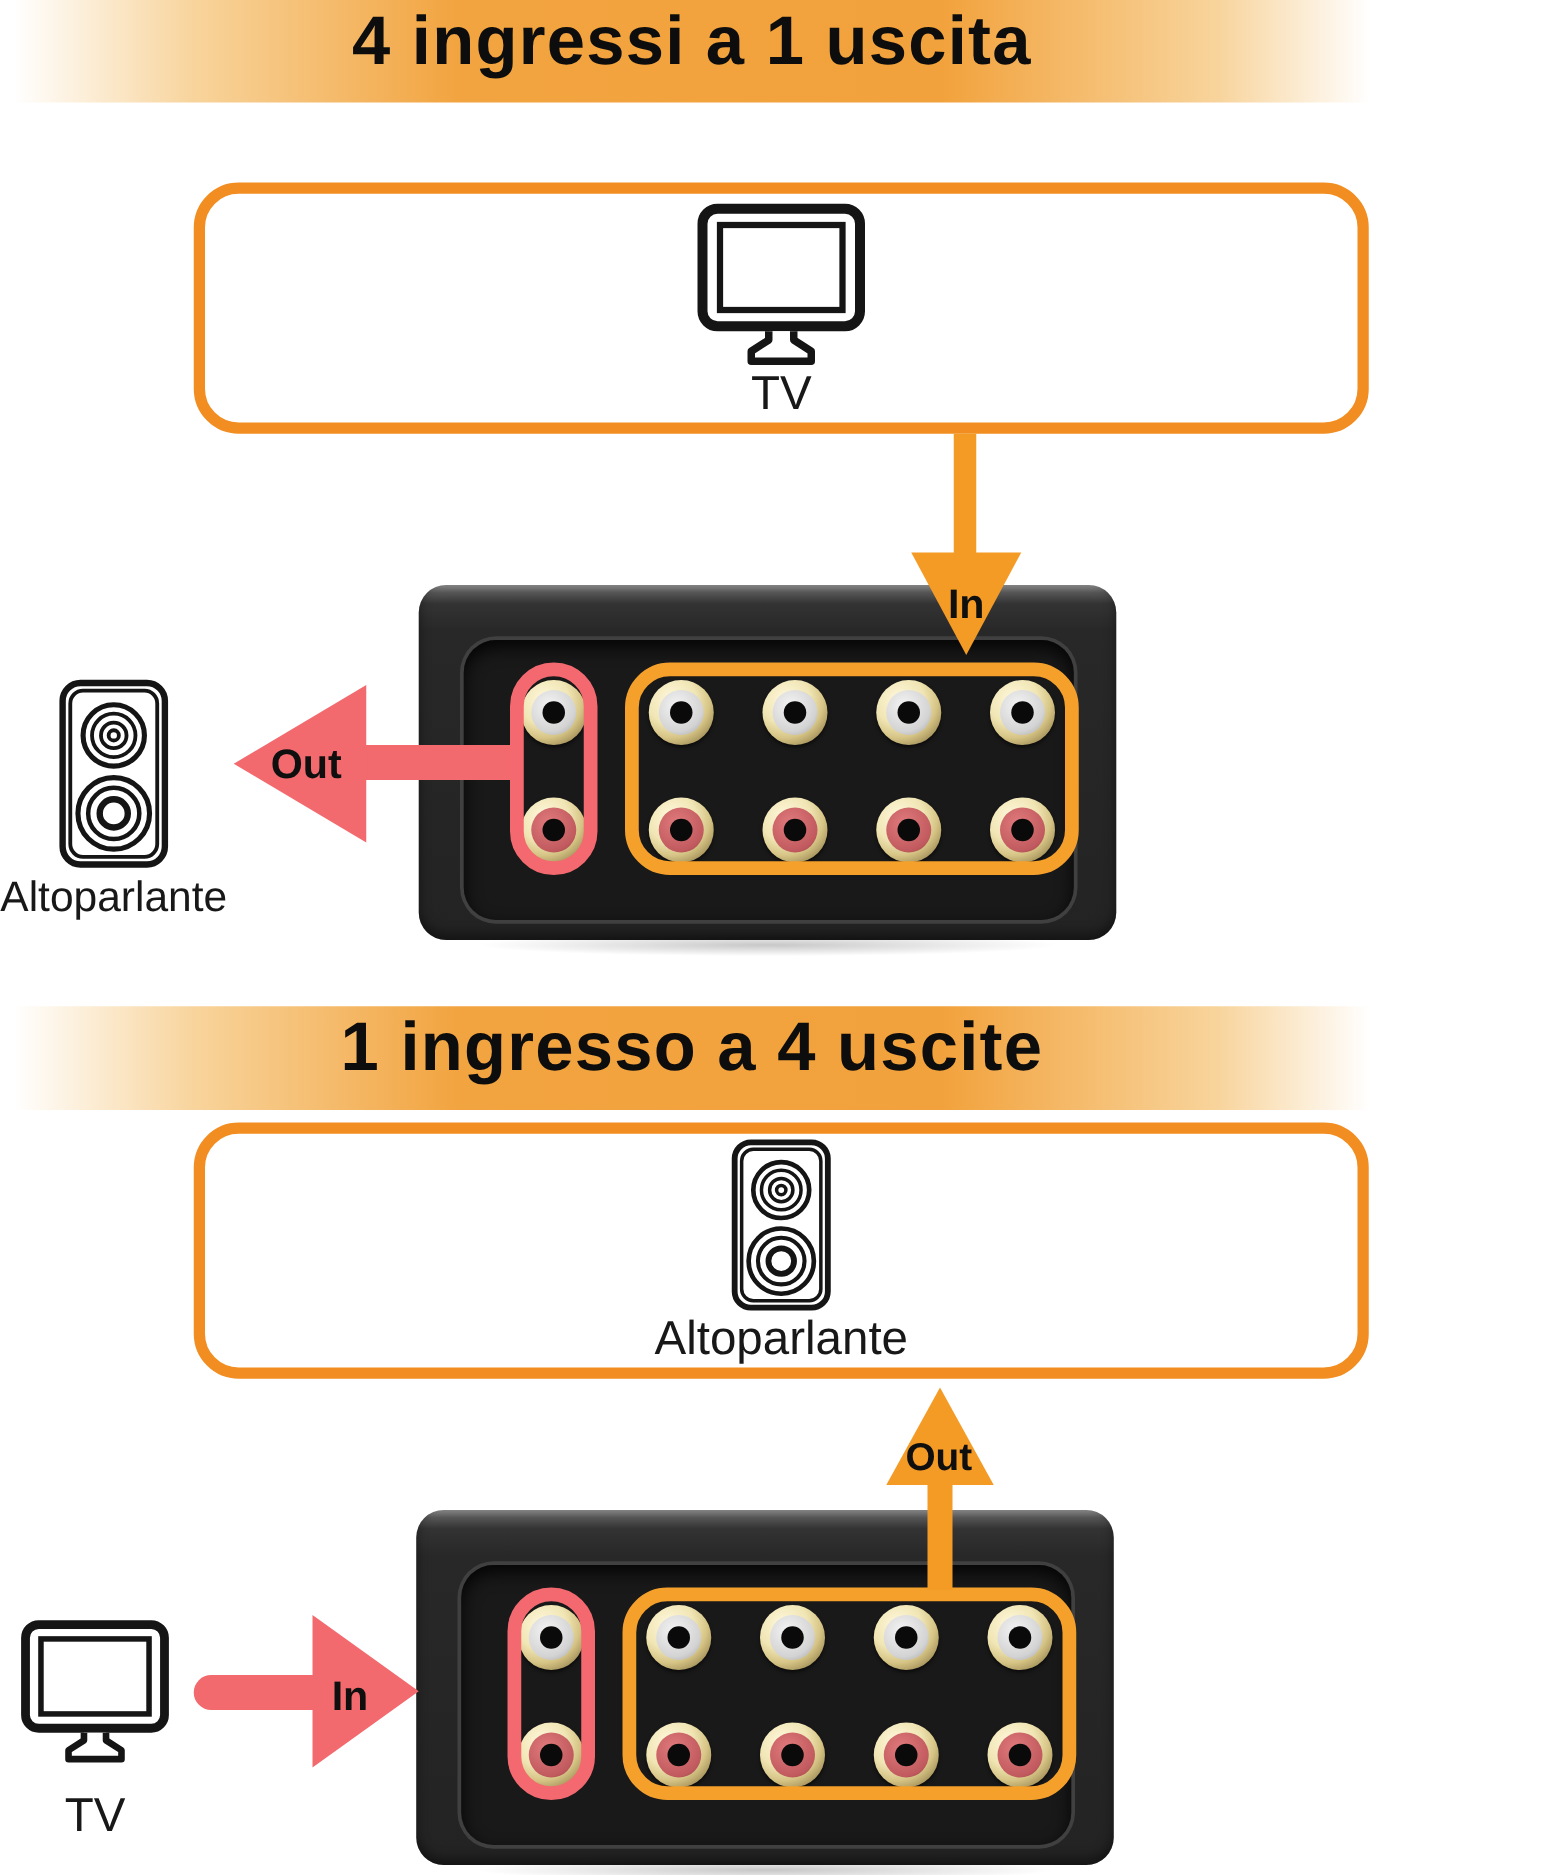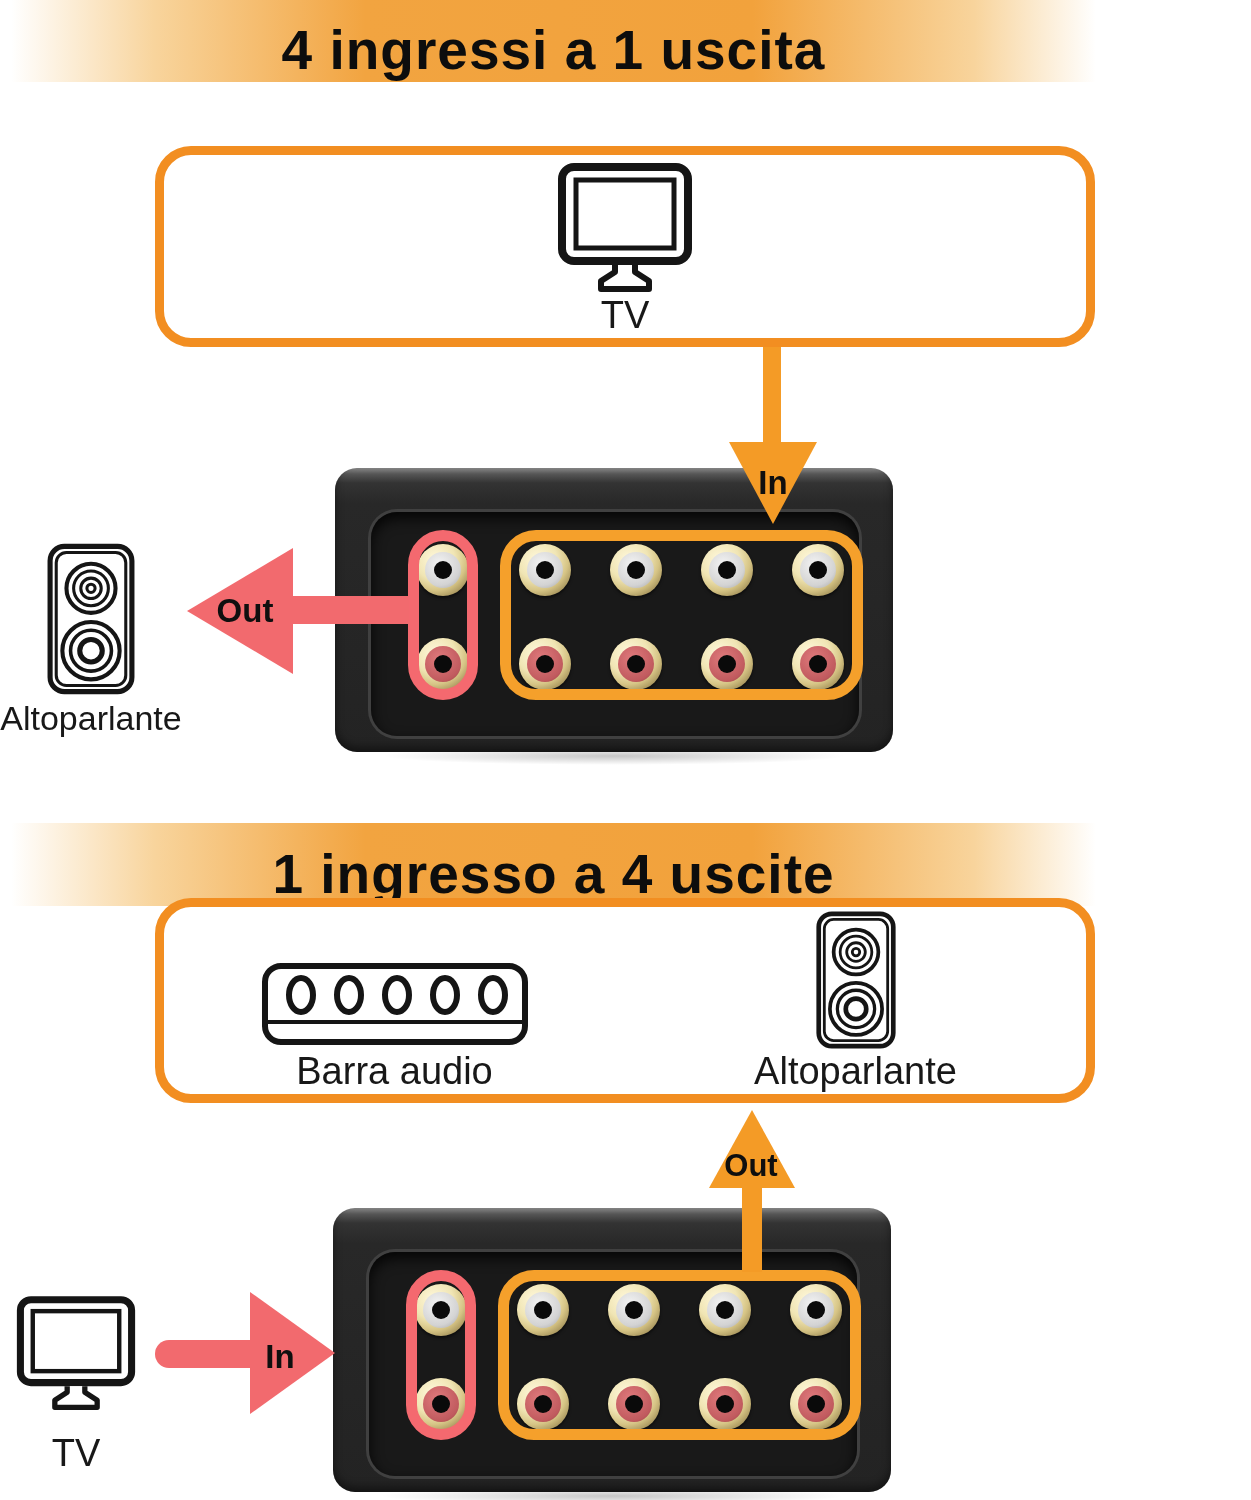--- a/index.html
+++ b/index.html
@@ -1,23 +1,23 @@
 <!DOCTYPE html>
 <html><head>
 <meta charset="utf-8">
 <style>
   html,body{margin:0;padding:0;background:#fff;}
   .stage{position:relative;width:1251px;height:1500px;background:#fff;overflow:hidden;
          font-family:"Liberation Sans", sans-serif;color:#111;}
 
   
-  .banner{position:absolute;left:0;width:1107px;display:flex;align-items:flex-end;justify-content:center;
+  .banner{position:absolute;left:0;width:1107px;display:flex;align-items:flex-start;justify-content:center;
           background:linear-gradient(90deg,#ffffff 1%,#f8d49c 14%,#f2a440 33%,#f2a23c 68%,#f8d49c 88%,#ffffff 99%);}
   .banner-1{top:0;height:82px;}
-  .banner-2{top:823px;height:83px;}
+  .banner-2{top:805px;height:83px;}
   .banner .title{font-size:55px;font-weight:bold;color:#0d0d0d;letter-spacing:1px;}
 
   
   .srcbox{position:absolute;left:155px;width:940px;border:9px solid #F28E21;border-radius:36px;
           box-sizing:border-box;display:flex;align-items:stretch;background:#fff;}
   .box-1{top:146px;height:201px;}
   .box-2{top:898px;height:205px;}
   .box-cell{flex:1;display:flex;flex-direction:column;align-items:center;justify-content:flex-end;padding-bottom:4px;}
   .icon-label{font-size:38px;color:#181818;margin-top:2px;line-height:1.0;}
   .icon-label.small{font-size:30px;color:#333;}
@@ -127,32 +127,20 @@
     <div class="jack red" style="left:366px;top:170px;"></div>
     <div class="jack red" style="left:457px;top:170px;"></div>
   </div>
 
   <div class="banner banner-2">
     <div class="title">1 ingresso a 4 uscite</div>
   </div>
 
   <div class="srcbox box-2">
     <div class="box-cell">
-      <svg width="268" height="92" viewBox="0 0 268 92">
-        <rect x="4" y="8" width="260" height="76" rx="16" fill="#fff" stroke="#151515" stroke-width="6"></rect>
-        <line x1="7" y1="64" x2="261" y2="64" stroke="#151515" stroke-width="4"></line>
-        <ellipse cx="40" cy="37" rx="12" ry="17" fill="#fff" stroke="#151515" stroke-width="6"></ellipse>
-        <ellipse cx="88" cy="37" rx="12" ry="17" fill="#fff" stroke="#151515" stroke-width="6"></ellipse>
-        <ellipse cx="136" cy="37" rx="12" ry="17" fill="#fff" stroke="#151515" stroke-width="6"></ellipse>
-        <ellipse cx="184" cy="37" rx="12" ry="17" fill="#fff" stroke="#151515" stroke-width="6"></ellipse>
-        <ellipse cx="232" cy="37" rx="12" ry="17" fill="#fff" stroke="#151515" stroke-width="6"></ellipse>
-      </svg>
-      <div class="icon-label">Barra audio</div>
-    </div>
-    <div class="box-cell">
       <svg width="82" height="140" viewBox="0 0 88 150">
         <rect x="4" y="4" width="80" height="142" rx="14" fill="#fff" stroke="#151515" stroke-width="5"></rect>
         <rect x="10" y="10" width="68" height="130" rx="10" fill="none" stroke="#151515" stroke-width="3"></rect>
         <circle cx="44" cy="45" r="24" fill="none" stroke="#151515" stroke-width="4"></circle>
         <circle cx="44" cy="45" r="17" fill="none" stroke="#151515" stroke-width="3"></circle>
         <circle cx="44" cy="45" r="10" fill="none" stroke="#151515" stroke-width="3"></circle>
         <circle cx="44" cy="45" r="4" fill="none" stroke="#151515" stroke-width="3"></circle>
         <circle cx="44" cy="106" r="28" fill="none" stroke="#151515" stroke-width="4"></circle>
         <circle cx="44" cy="106" r="20" fill="none" stroke="#151515" stroke-width="3.5"></circle>
         <circle cx="44" cy="106" r="11" fill="none" stroke="#151515" stroke-width="5"></circle>

